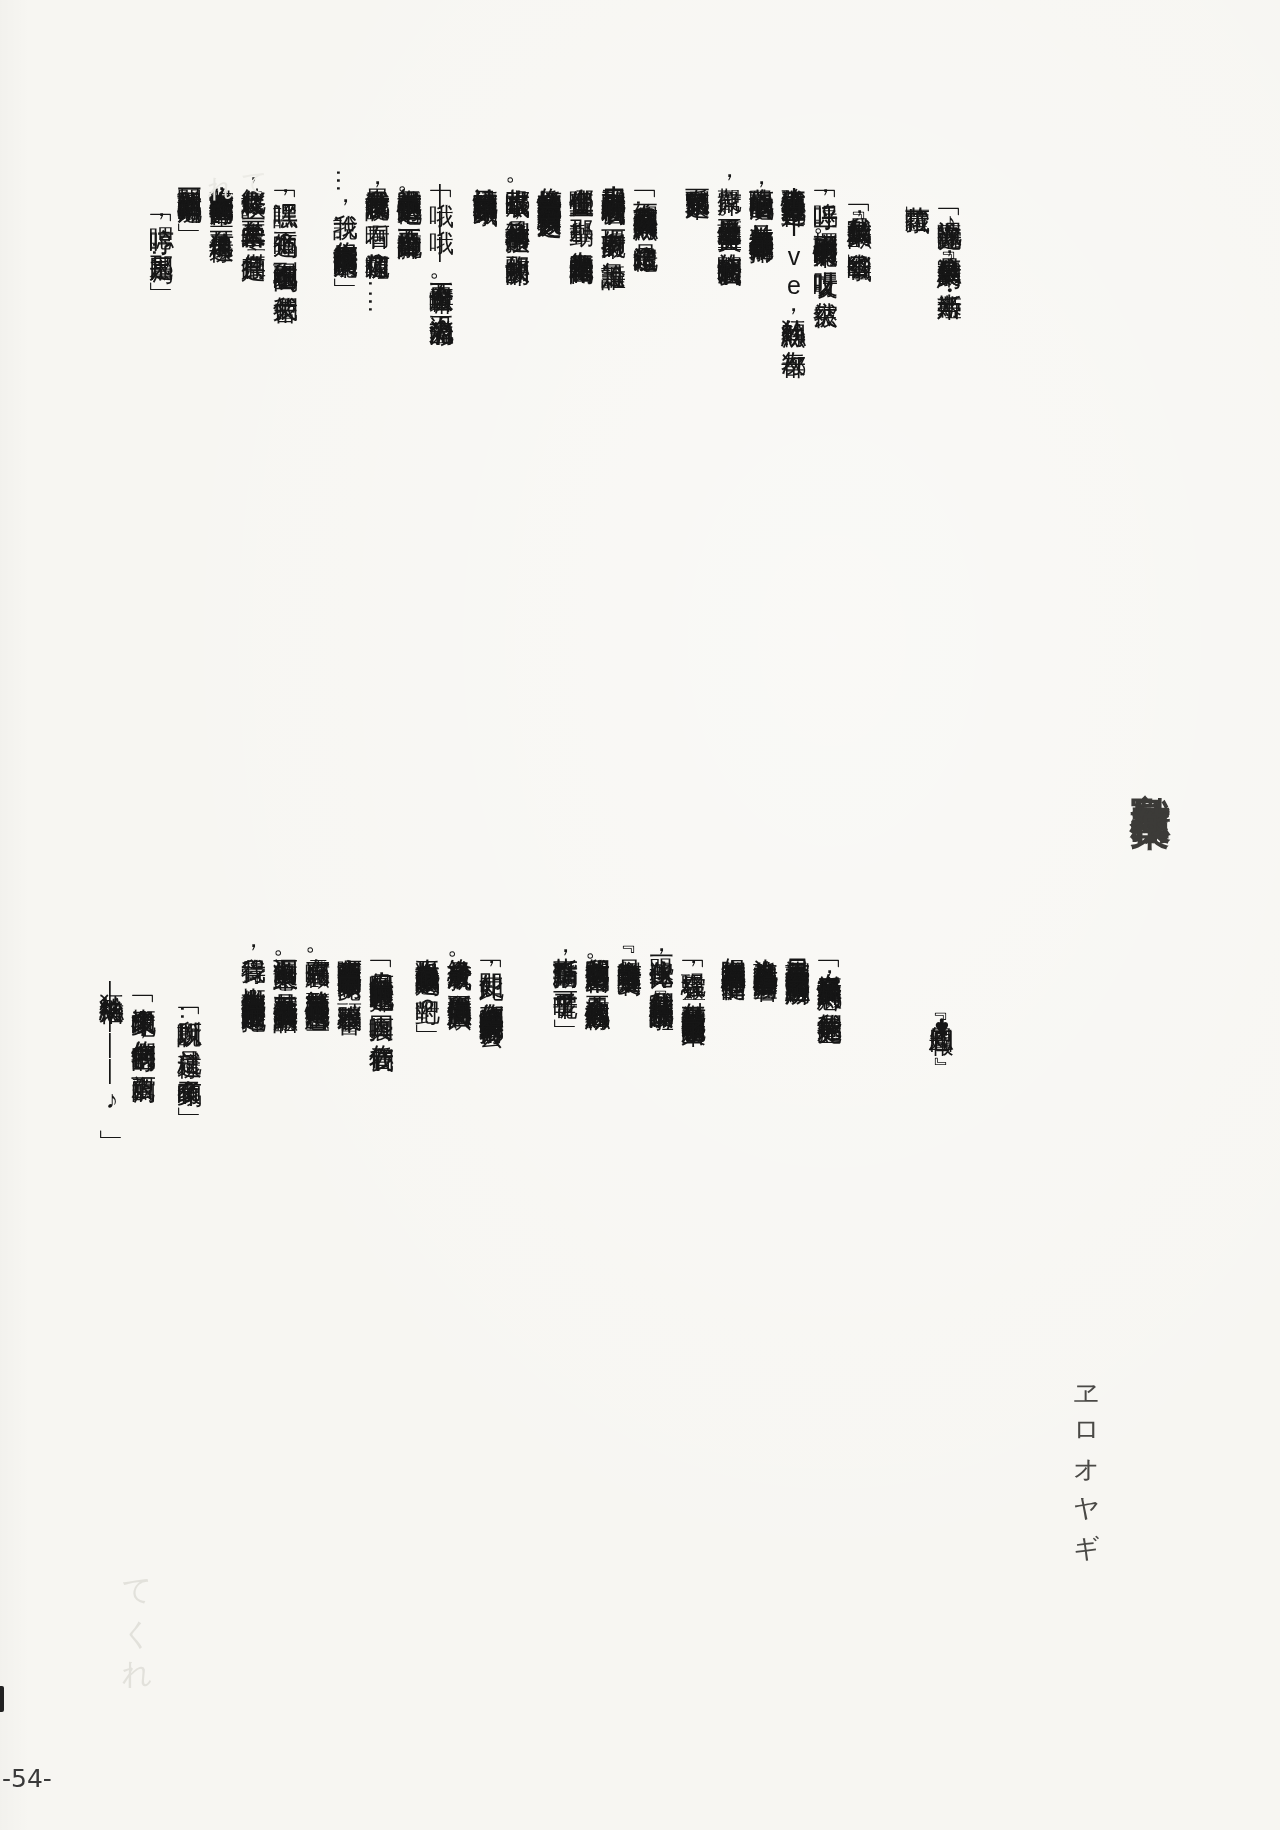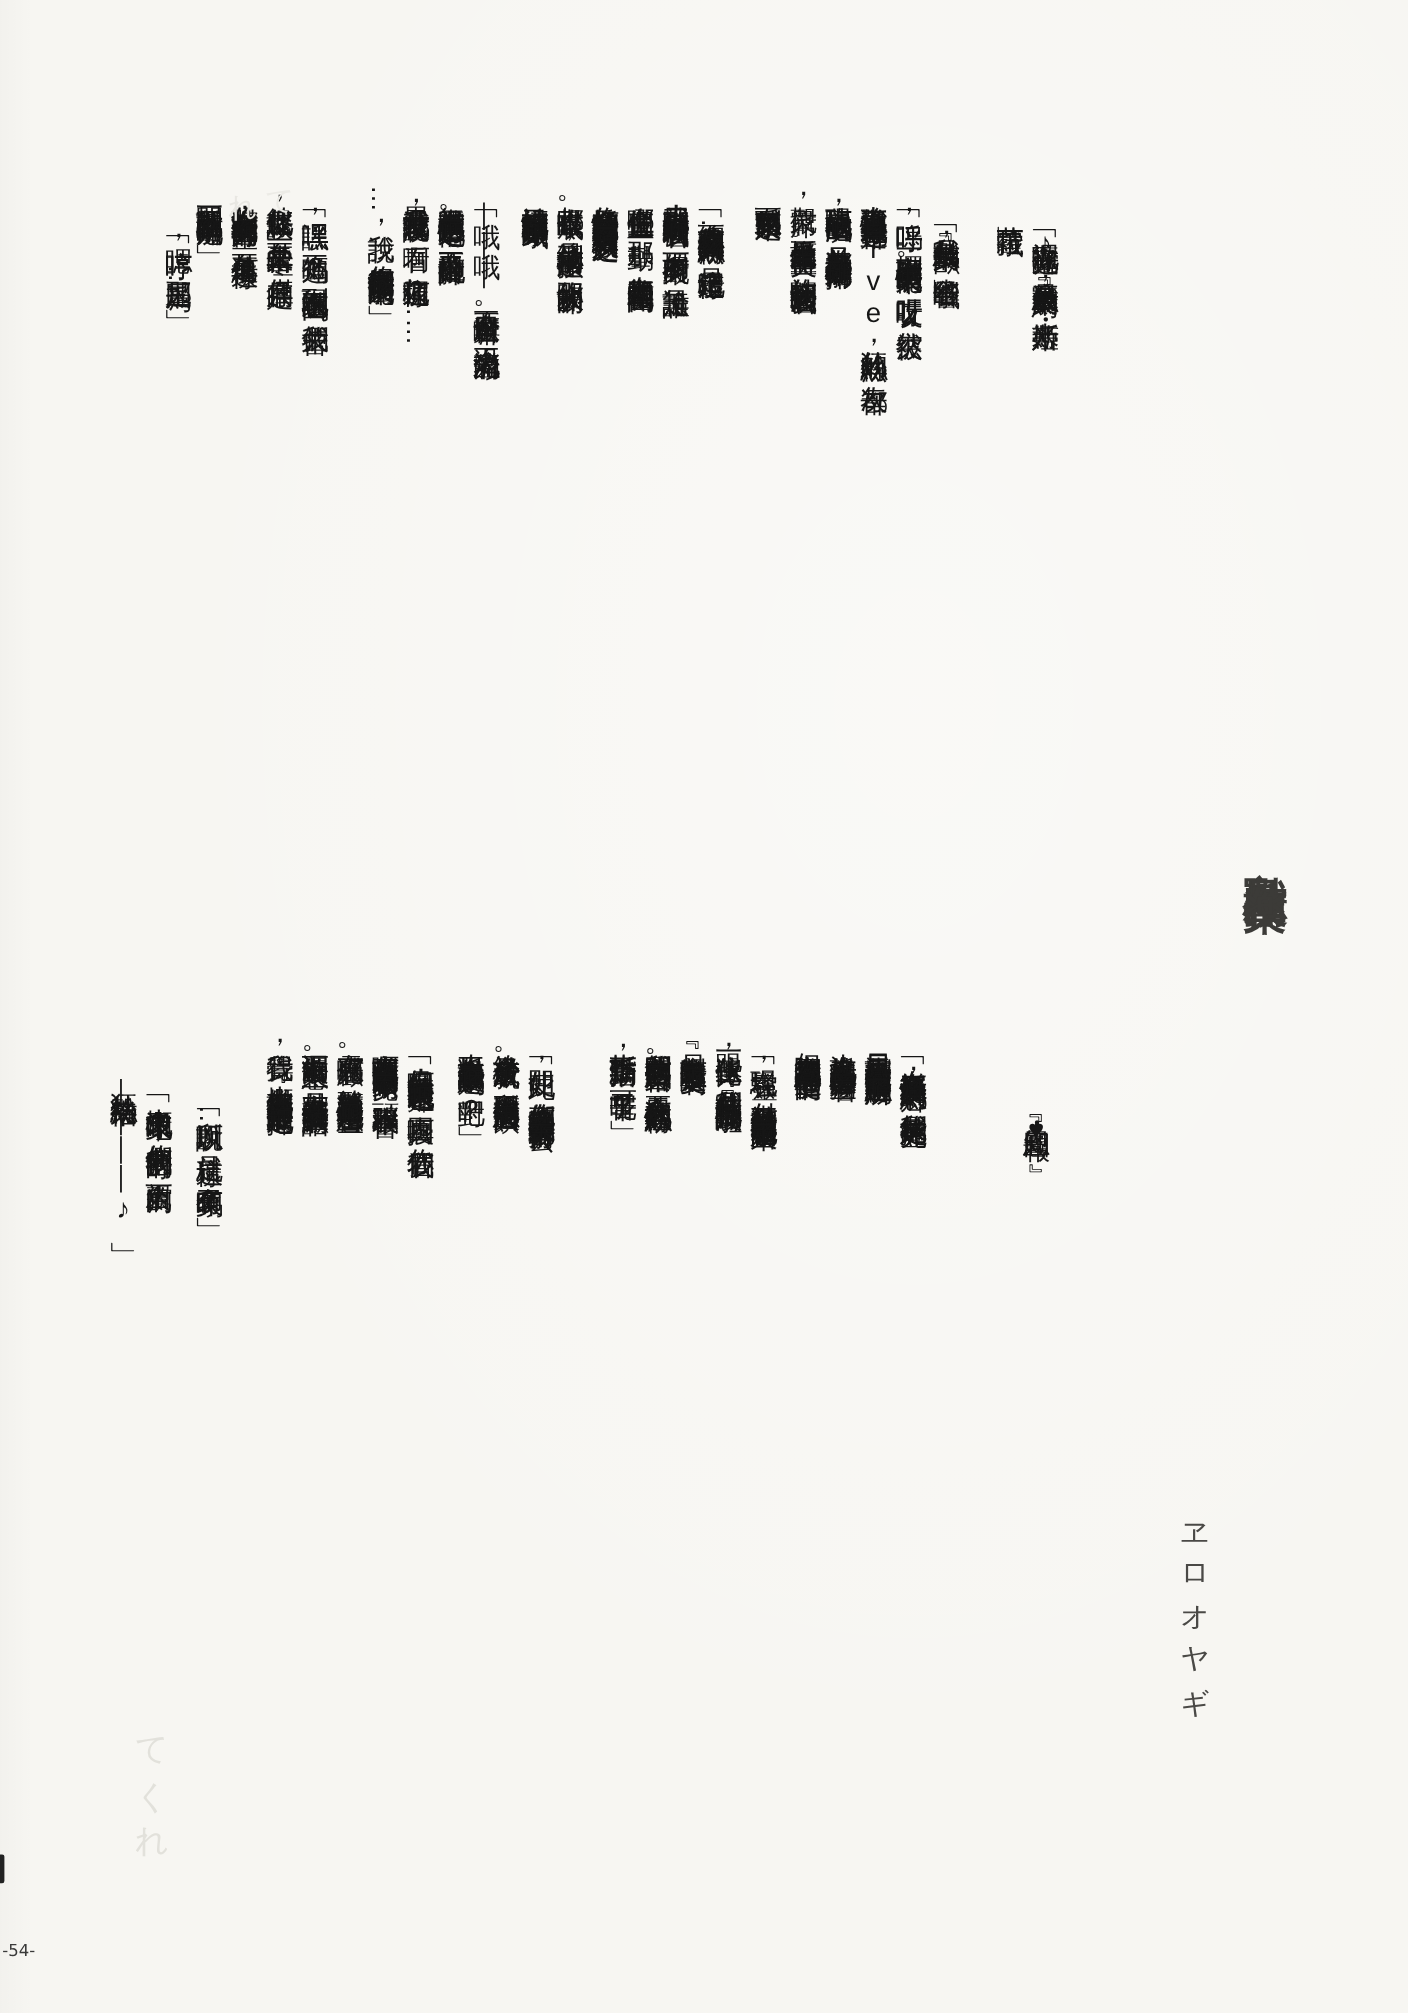--- a/index.html
+++ b/index.html
@@ -65,21 +65,21 @@
     font-family:"Liberation Serif", serif;
     font-size:26px;
     letter-spacing:7px;
     color:#4a4946;
     font-weight:500;
   }
   
   .pagenum{
     position:absolute;
     left:2px; top:1764px;
-    font-size:15px;
+    font-size:25px;
     color:#3a3a3a;
     font-family:"DejaVu Sans", sans-serif;
   }
   
   .ghost{
     position:absolute;
     writing-mode:vertical-rl;
     text-orientation:upright;
     font-size:30px;
     letter-spacing:6px;

